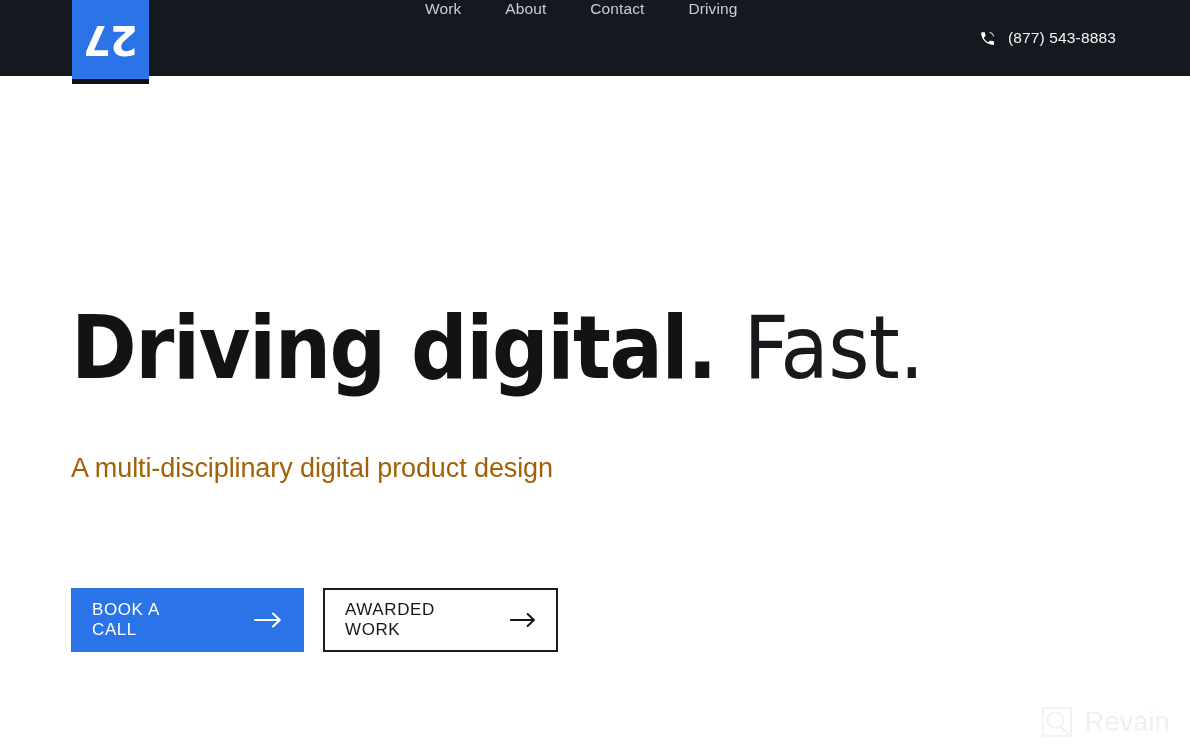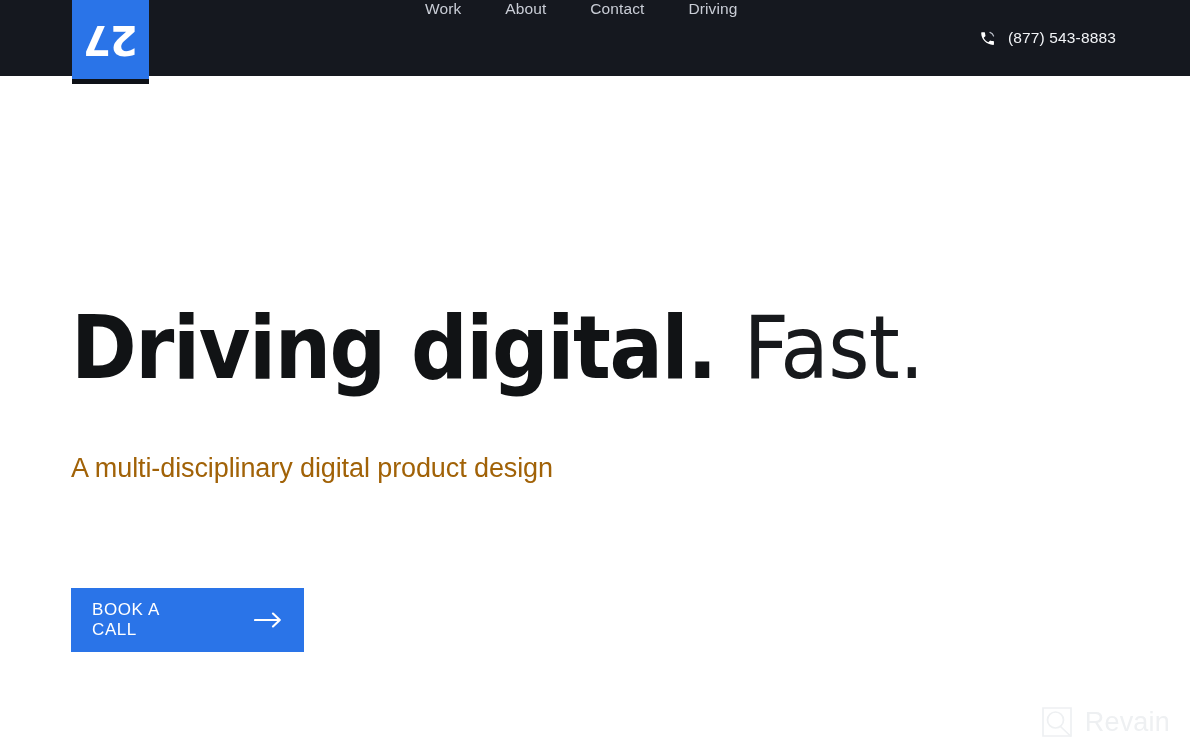--- a/index.html
+++ b/index.html
@@ -250,20 +250,26 @@
 
   <div class="hero-actions">
 
     <a class="btn btn-primary">
       <span>BOOK A CALL</span>
       <svg class="btn-arrow" width="28" height="18" viewBox="0 0 28 18" aria-hidden="true">
         <path d="M1 9h24M19 2.5 25.8 9 19 15.5" stroke="#ffffff" stroke-width="2.1" fill="none" stroke-linecap="round" stroke-linejoin="round"></path>
       </svg>
     </a>
 
+    <a class="btn btn-outline">
+      <span>AWARDED WORK</span>
+      <svg class="btn-arrow" width="26" height="18" viewBox="0 0 28 18" aria-hidden="true">
+        <path d="M1 9h24M19 2.5 25.8 9 19 15.5" stroke="#16181b" stroke-width="2.1" fill="none" stroke-linecap="round" stroke-linejoin="round"></path>
+      </svg>
+    </a>
 
   </div>
 </main>
 
 <div class="watermark">
   <svg class="watermark-mark" width="34" height="34" viewBox="0 0 34 34" aria-hidden="true">
     <path d="M3 3h28v28H3z" fill="none" stroke="#eef0f2" stroke-width="1.7"></path>
     <circle cx="15.5" cy="15" r="8" fill="none" stroke="#eef0f2" stroke-width="1.7"></circle>
     <path d="M20.5 21.5 31 31.5" fill="none" stroke="#eef0f2" stroke-width="1.7"></path>
   </svg>

